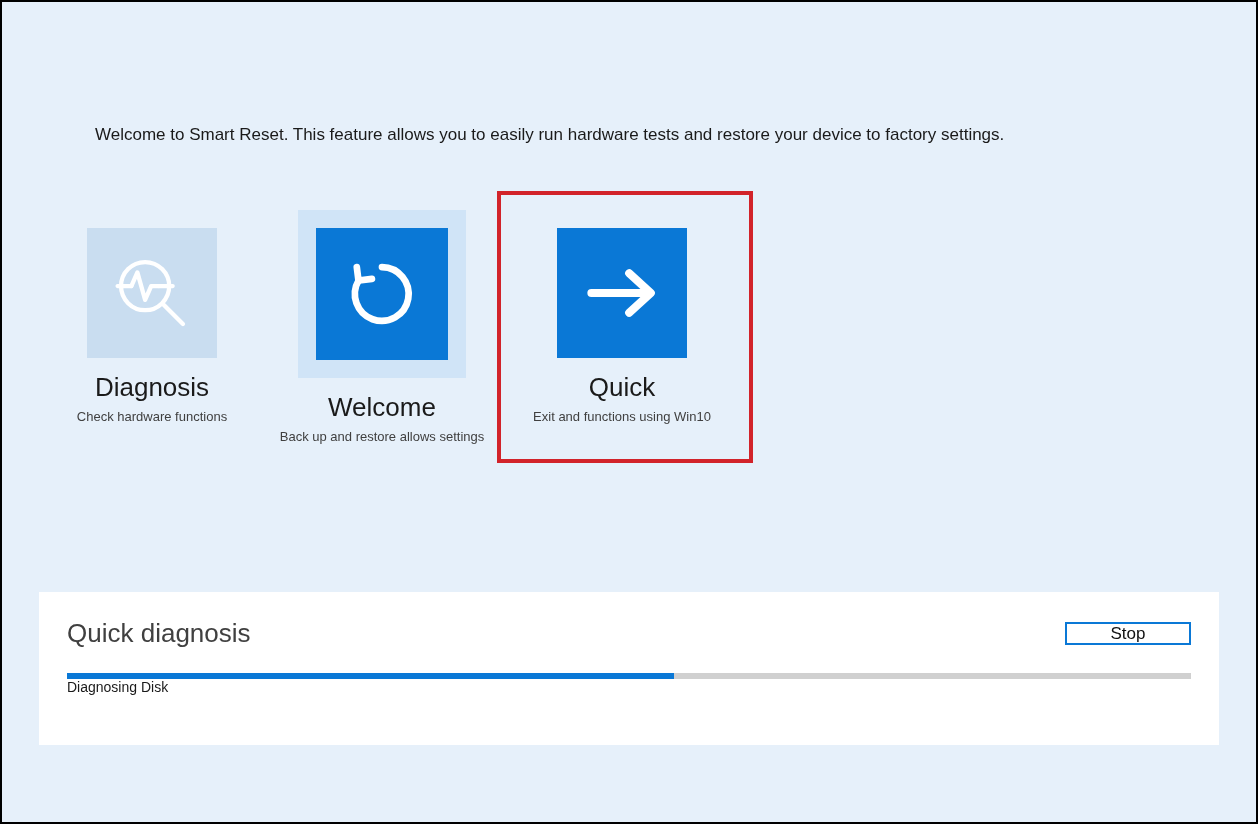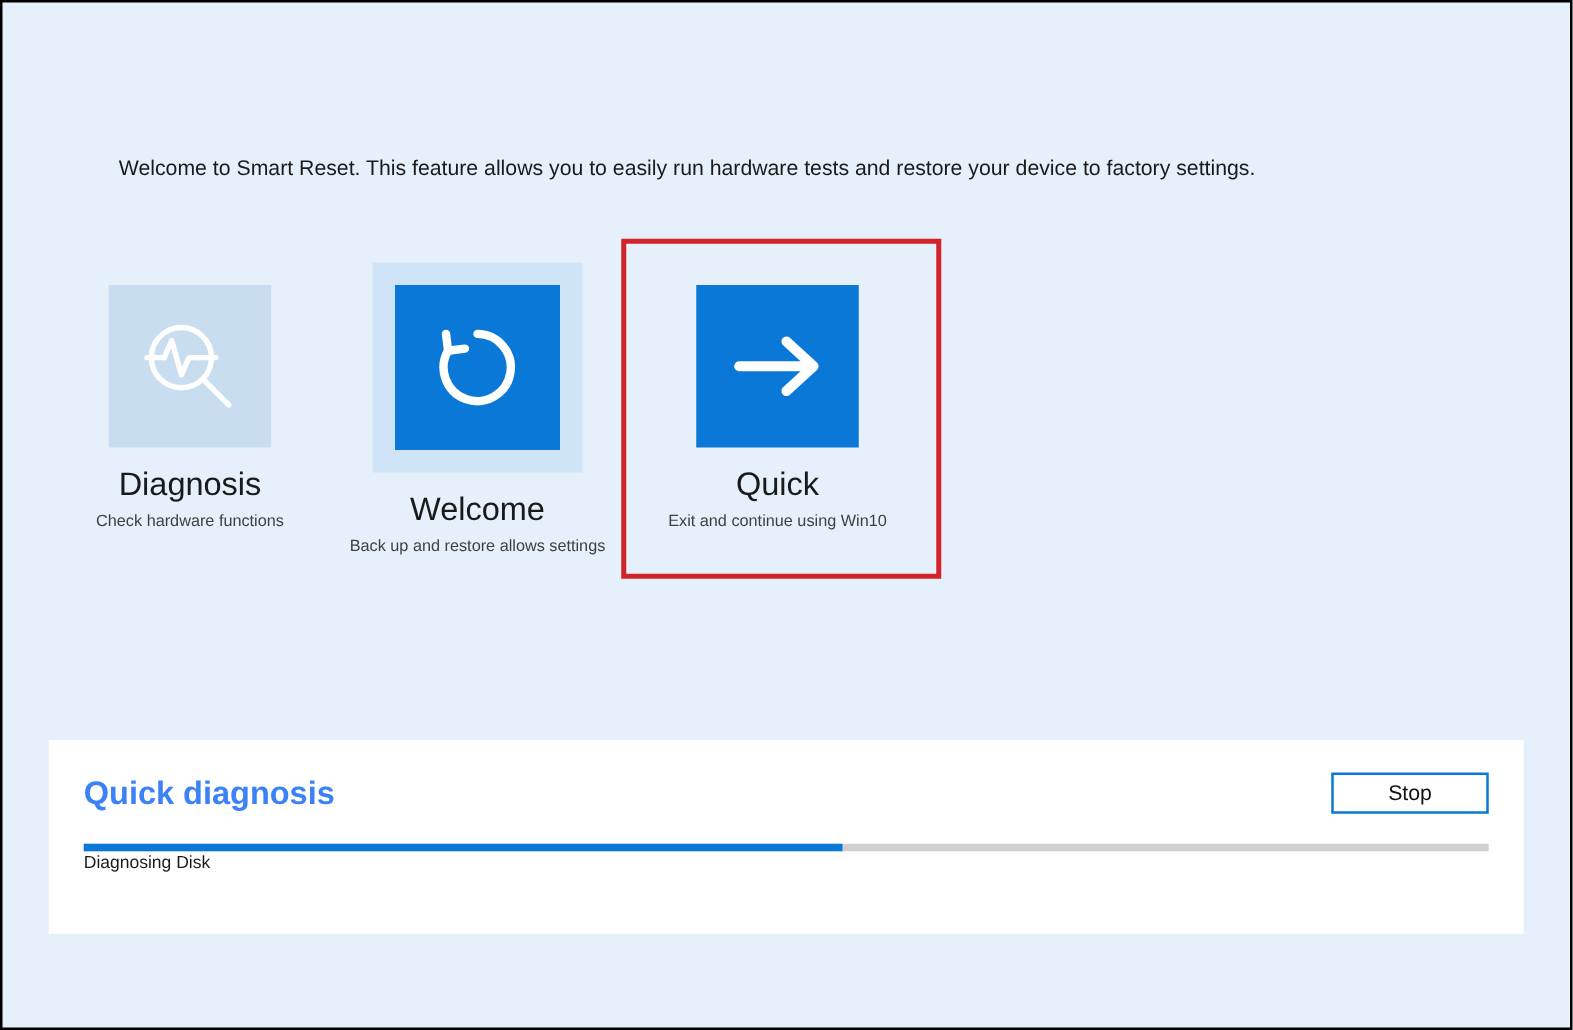--- a/index.html
+++ b/index.html
@@ -82,26 +82,26 @@
     background: #fff;
     padding: 26px 28px 50px 28px;
   }
   .panel-head {
     display: flex;
     justify-content: space-between;
     align-items: center;
   }
   .panel-head h3 {
     font-size: 26px;
-    font-weight: 700;
-    color: #3b82f6;
+    font-weight: 400;
+    color: #404040;
   }
   .stop-btn {
     width: 126px;
-    height: 33px;
+    height: 23px;
     border: 2px solid #0a78d6;
     background: #fff;
     color: #111;
     font-size: 17px;
     font-family: inherit;
     cursor: pointer;
   }
   .progress {
     margin-top: 24px;
     height: 6px;
@@ -162,21 +162,21 @@
     <div class="tile exit">
       <div class="sq sq-blue">
         <span>
           <svg width="90" height="90" viewBox="0 0 100 100" fill="none" stroke="#ffffff" stroke-width="9" stroke-linecap="round" stroke-linejoin="round">
             <line x1="16" y1="50" x2="80" y2="50"></line>
             <polyline points="58,28 82,50 58,72"></polyline>
           </svg>
         </span>
       </div>
       <h2>Quick</h2>
-      <p>Exit and continue using Win10</p>
+      <p>Exit and functions using Win10</p>
     </div>
 
   </div>
 
   <div class="highlight-box"></div>
 
   <div class="panel">
     <div class="panel-head">
       <h3>Quick diagnosis</h3>
       <button class="stop-btn">Stop</button>

